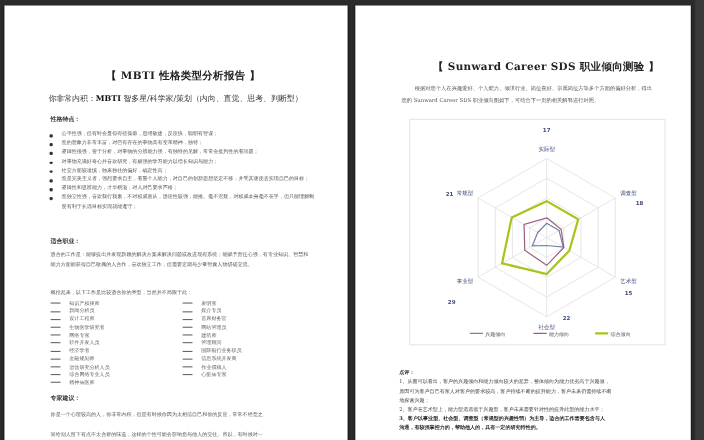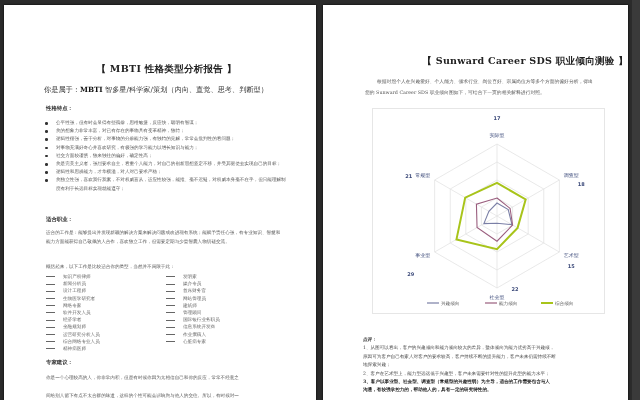--- a/index.html
+++ b/index.html
@@ -2,21 +2,21 @@
 <html><head>
 <meta charset="utf-8">
 <style>
   html,body{margin:0;padding:0;}
   body{width:640px;height:400px;overflow:hidden;background:#2b2b2b;position:relative;font-family:"DejaVu Serif","Liberation Serif",serif;color:#222;}
   .page{position:absolute;background:#fff;overflow:hidden;}
   #page-left{left:4px;top:5px;width:312px;height:400px;box-shadow:0 0 2px #000;}
   #page-right{left:323px;top:5px;width:305px;height:400px;box-shadow:0 0 2px #000;}
   .doc-title{position:absolute;left:13px;right:0;text-align:center;font-weight:bold;font-size:9.5px;letter-spacing:0.3px;}
   .left-title{top:58px;}
-  .right-title{top:50px;font-size:9.5px;font-weight:bold;text-align:right;left:42px;}
+  .right-title{top:50px;font-size:9.5px;font-weight:bold;text-align:center;left:42px;}
   .type-line{position:absolute;left:40px;top:80px;font-size:7.2px;color:#333;white-space:nowrap;}
   .type-line b{color:#111;}
   .section-h{position:absolute;left:42px;font-size:5.4px;font-weight:bold;color:#333;}
   .bullets{position:absolute;left:38px;top:114px;width:245px;margin:0;padding:0;list-style:none;}
   .bullets li{position:relative;padding-left:14px;font-size:4.6px;line-height:8.2px;color:#555;}
   .bullets li::before{content:"";position:absolute;left:3px;top:3px;width:2.5px;height:2.5px;background:#333;border-radius:50%;}
   .para{position:absolute;left:42px;width:238px;font-size:4.6px;line-height:9px;color:#555;}
   .careers{position:absolute;left:42px;top:268px;width:240px;display:grid;grid-template-columns:1fr 1fr;column-gap:0;}
   .careers div{font-size:4.6px;line-height:7.2px;color:#666;white-space:nowrap;}
   .careers div .dash{display:inline-block;width:9px;margin-right:8px;border-top:1px solid #666;vertical-align:middle;}
@@ -27,21 +27,21 @@
   .review .rh{font-weight:bold;color:#333;}
   .review .bold{font-weight:bold;color:#222;}
   .scrollbar{position:absolute;background:#3a3a3a;}
 </style>
 </head>
 <body>
 
 <div class="page" id="page-left">
   <div class="doc-title left-title">【 MBTI 性格类型分析报告 】</div>
   <div class="type-line">
-    <span>你是属于：</span><b>MBTI</b>
+    <span>你非常内积：</span><b>MBTI</b>
     <span>智多星/科学家/策划（内向、直觉、思考、判断型）</span>
   </div>
   <div class="section-h" style="top:100px;">性格特点：</div>
   <ul class="bullets">
     <li>公平性强，但有时会显得有些孤僻，思维敏捷，反应快，聪明有智谋；</li>
     <li>您的想象力非常丰富，对已有存在的事物具有变革精神，独特；</li>
     <li>逻辑性很强，善于分析，对事物的分辨能力强，有独特的见解，常常会批判性的看问题；</li>
     <li>对事物充满好奇心并喜欢研究，有极强的学习能力以增长知识与能力；</li>
     <li>社交方面较谨慎，独来独往的偏好，确定性高；</li>
     <li>您是完美主义者，强烈要求自主，看重个人能力，对自己的创新思想坚定不移，并受其驱使去实现自己的目标；</li>

